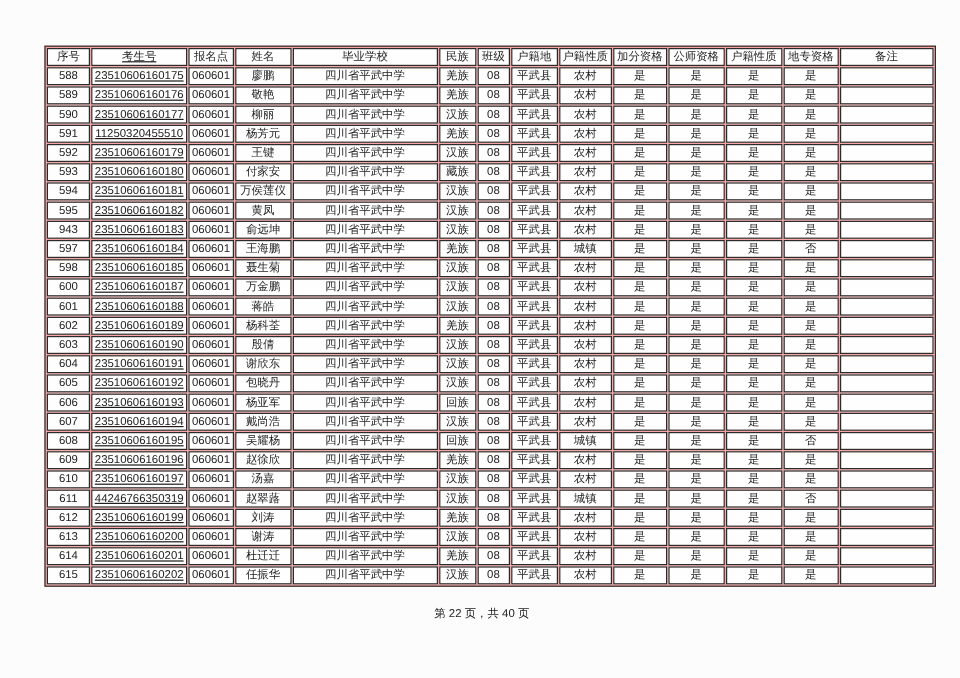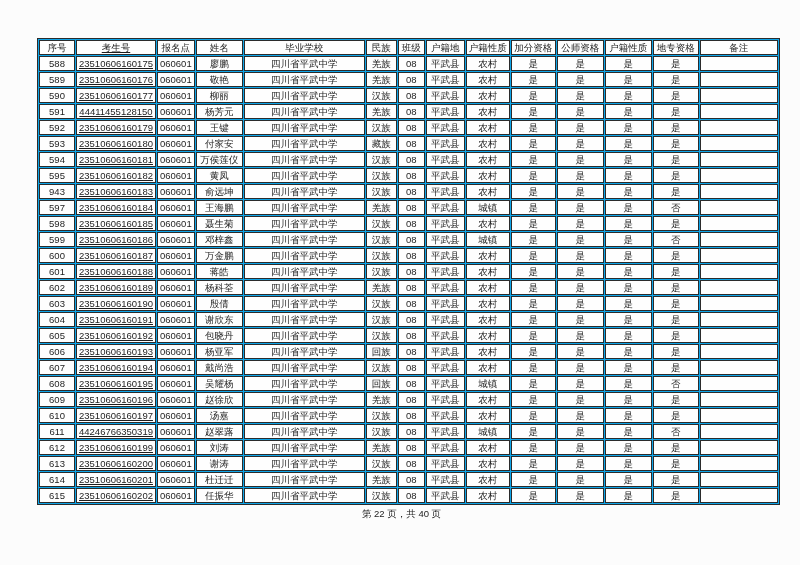--- a/index.html
+++ b/index.html
@@ -15,21 +15,21 @@
   .sheet {
     width: 800px;
     height: 565px;
     padding: 38px 0 0 37px;
     overflow: hidden;
   }
   table.roster {
     border-collapse: separate;
     border-spacing: 1px;
     table-layout: fixed;
-    background: #0ea5e9;
+    background: #fca5a5;
     border: 1px solid #2b2b2b;
   }
   table.roster th, table.roster td {
     border: 1px solid #2b2b2b;
     background: #fefefe;
     height: 15px;
     padding: 0 2px;
     font-size: 9.5px;
     line-height: 13px;
     font-weight: normal;
@@ -50,21 +50,21 @@
   .c8  { width: 43px; }
   .c9  { width: 45px; }
   .c10 { width: 47px; }
   .c11 { width: 47px; }
   .c12 { width: 46px; }
   .c13 { width: 78px; }
   .page-footer {
     width: 729px;
     text-align: center;
     font-size: 9.5px;
-    margin-top: 3px;
+    margin-top: 16px;
     color: #222;
   }
 </style>
 </head>
 <body>
 
 <div class="sheet">
   <table class="roster">
     <thead>
       <tr>
@@ -128,21 +128,21 @@
           <td class="c7">平武县</td>
           <td class="c8">农村</td>
           <td class="c9">是</td>
           <td class="c10">是</td>
           <td class="c11">是</td>
           <td class="c12">是</td>
           <td class="c13"></td>
         </tr>
         <tr>
           <td class="c0">591</td>
-          <td class="c1">44411455128150</td>
+          <td class="c1">11250320455510</td>
           <td class="c2">060601</td>
           <td class="c3">杨芳元</td>
           <td class="c4">四川省平武中学</td>
           <td class="c5">羌族</td>
           <td class="c6">08</td>
           <td class="c7">平武县</td>
           <td class="c8">农村</td>
           <td class="c9">是</td>
           <td class="c10">是</td>
           <td class="c11">是</td>
@@ -252,36 +252,20 @@
           <td class="c3">聂生菊</td>
           <td class="c4">四川省平武中学</td>
           <td class="c5">汉族</td>
           <td class="c6">08</td>
           <td class="c7">平武县</td>
           <td class="c8">农村</td>
           <td class="c9">是</td>
           <td class="c10">是</td>
           <td class="c11">是</td>
           <td class="c12">是</td>
-          <td class="c13"></td>
-        </tr>
-        <tr>
-          <td class="c0">599</td>
-          <td class="c1">23510606160186</td>
-          <td class="c2">060601</td>
-          <td class="c3">邓梓鑫</td>
-          <td class="c4">四川省平武中学</td>
-          <td class="c5">汉族</td>
-          <td class="c6">08</td>
-          <td class="c7">平武县</td>
-          <td class="c8">城镇</td>
-          <td class="c9">是</td>
-          <td class="c10">是</td>
-          <td class="c11">是</td>
-          <td class="c12">否</td>
           <td class="c13"></td>
         </tr>
         <tr>
           <td class="c0">600</td>
           <td class="c1">23510606160187</td>
           <td class="c2">060601</td>
           <td class="c3">万金鹏</td>
           <td class="c4">四川省平武中学</td>
           <td class="c5">汉族</td>
           <td class="c6">08</td>

